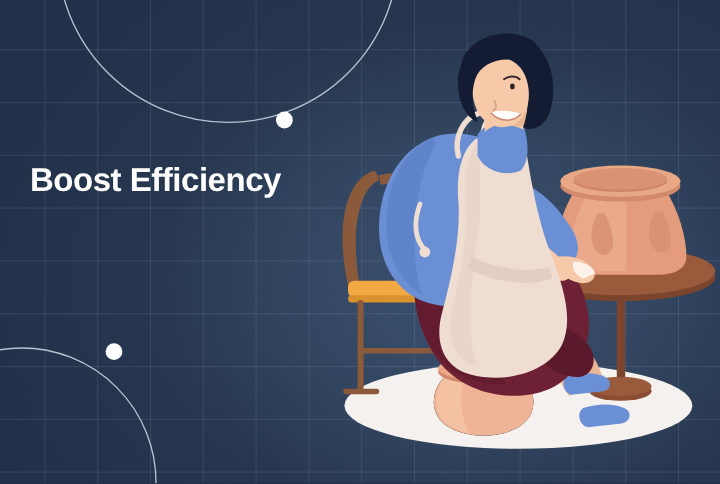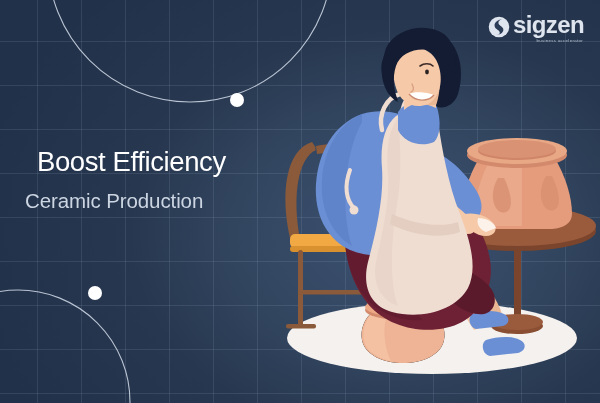--- a/index.html
+++ b/index.html
@@ -14,22 +14,22 @@
   .grid{position:absolute;inset:0;
     background-image:
       linear-gradient(to right, rgba(176,196,222,0.13) 1px, transparent 1px),
       linear-gradient(to bottom, rgba(176,196,222,0.13) 1px, transparent 1px);
     background-size:44px 44px;
     background-position:-7px -3px;
     pointer-events:none;}
   .deco{position:absolute;inset:0;pointer-events:none;}
   .headline{position:absolute;left:25px;top:134px;width:270px;}
   .headline h1{
-    margin:12px;color:#ffffff;font-size:27.5px;line-height:1.13;
-    font-weight:normal;letter-spacing:-0.4px;}
+    margin:0;color:#ffffff;font-size:27.5px;line-height:1.13;
+    font-weight:bold;letter-spacing:-0.4px;}
   .headline h2{
     margin:6px 0 0 0;color:#ccd5e2;font-size:20.5px;line-height:1.16;
     font-weight:normal;letter-spacing:-0.1px;}
   .logo{position:absolute;right:16px;top:14px;display:flex;align-items:flex-start;}
   .logo-mark{width:22px;height:24px;margin-right:3px;margin-top:1px;}
   .logo-txt{display:flex;flex-direction:column;align-items:flex-end;}
   .logo-name{color:#dfe5ee;font-size:24px;font-weight:bold;line-height:0.95;letter-spacing:-0.6px;}
   .logo-tag{color:#b9c3d2;font-size:4.3px;letter-spacing:0.35px;margin-top:1px;margin-right:1px;
             text-transform:lowercase;white-space:nowrap;}
   .art{position:absolute;left:246px;top:18px;width:354px;height:385px;}
@@ -177,30 +177,18 @@
       <path d="M163 76 C 170 84 182 84 188 77 C 182 74 168 73 163 76 Z" fill="#ffffff"></path>
       <path d="M163 76 C 170 84 182 84 188 77" fill="none" stroke="#c98a6e" stroke-width="1.3"></path>
     </g>
   </svg>
 
   <div class="headline">
     <h1>
       <span>Boost Efficiency</span><br>
     </h1>
     <h2>
-      <span>Ceramic Production</span><br>
+      <br>
     </h2>
   </div>
 
-  <div class="logo">
-    <svg class="logo-mark" viewBox="0 0 24 26">
-      <circle cx="12" cy="13" r="11.2" fill="#dfe5ee"></circle>
-      <path d="M15.2 4.6 C 9.6 5.2 6.2 9 7.4 12.6 C 8.4 15.6 12.4 16.2 12.8 18.6
-               C 13.1 20.4 11.4 21.6 9.0 21.6 C 13.8 21.8 17.6 18.6 16.6 15.0
-               C 15.8 12.0 11.8 11.2 11.4 8.8 C 11.1 6.8 12.9 5.2 15.2 4.6 Z" fill="#2b3c57"></path>
-    </svg>
-    <div class="logo-txt">
-      <div class="logo-name">sigzen</div>
-      <div class="logo-tag">business accelerator</div>
-    </div>
-  </div>
 
 </div>
 
 </body></html>

